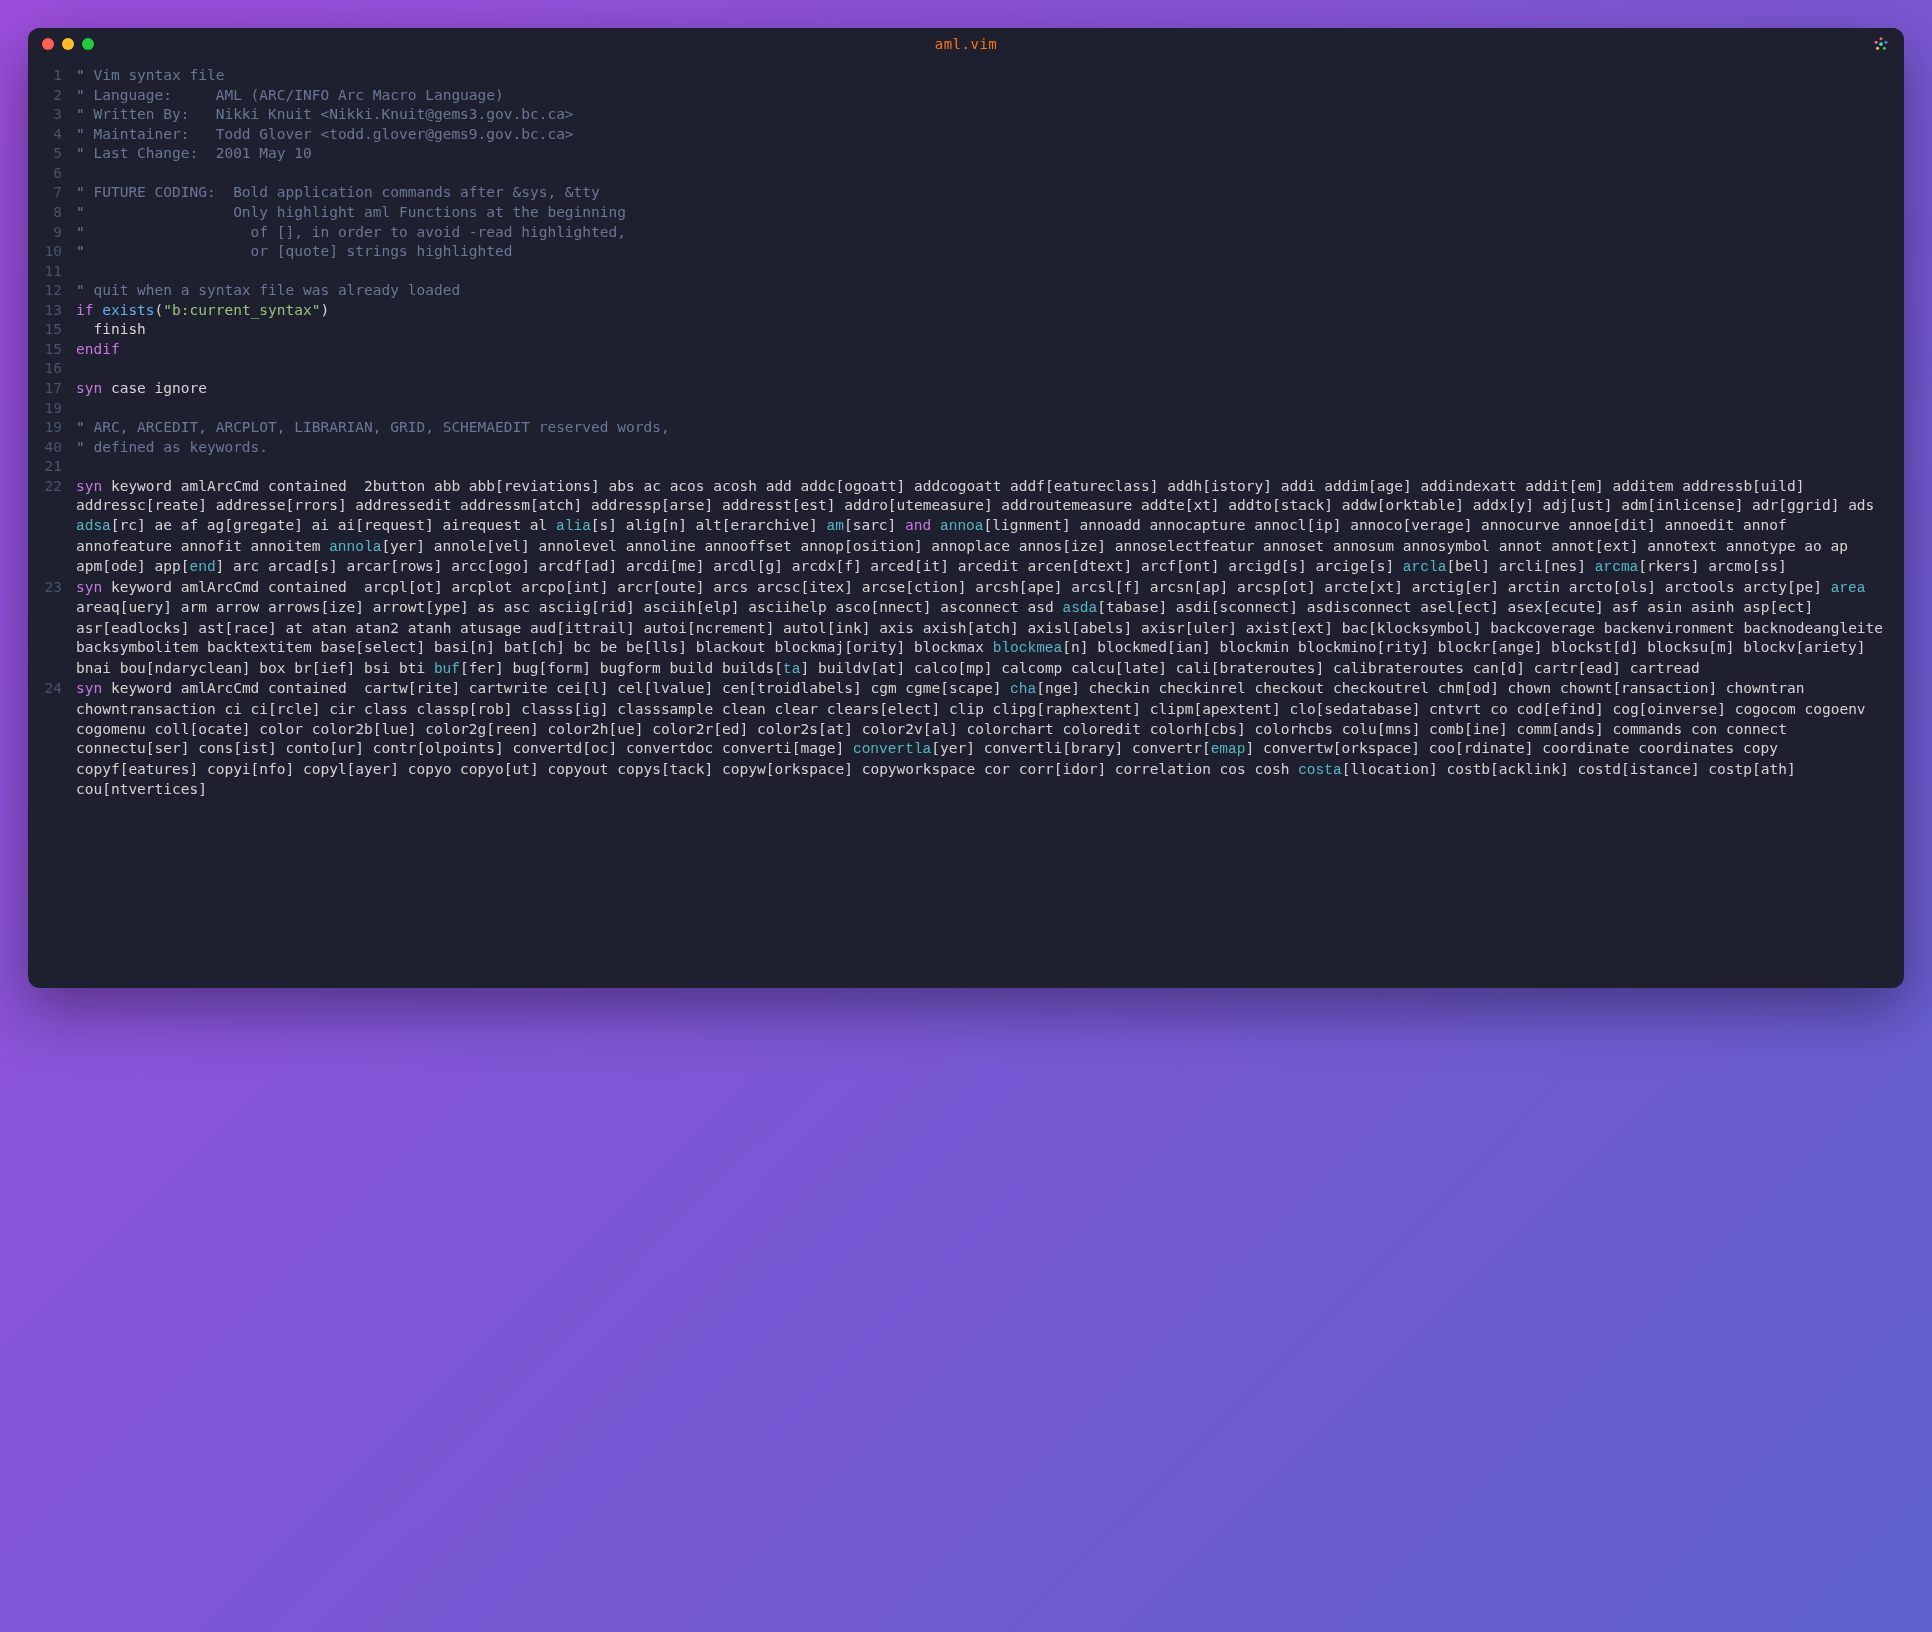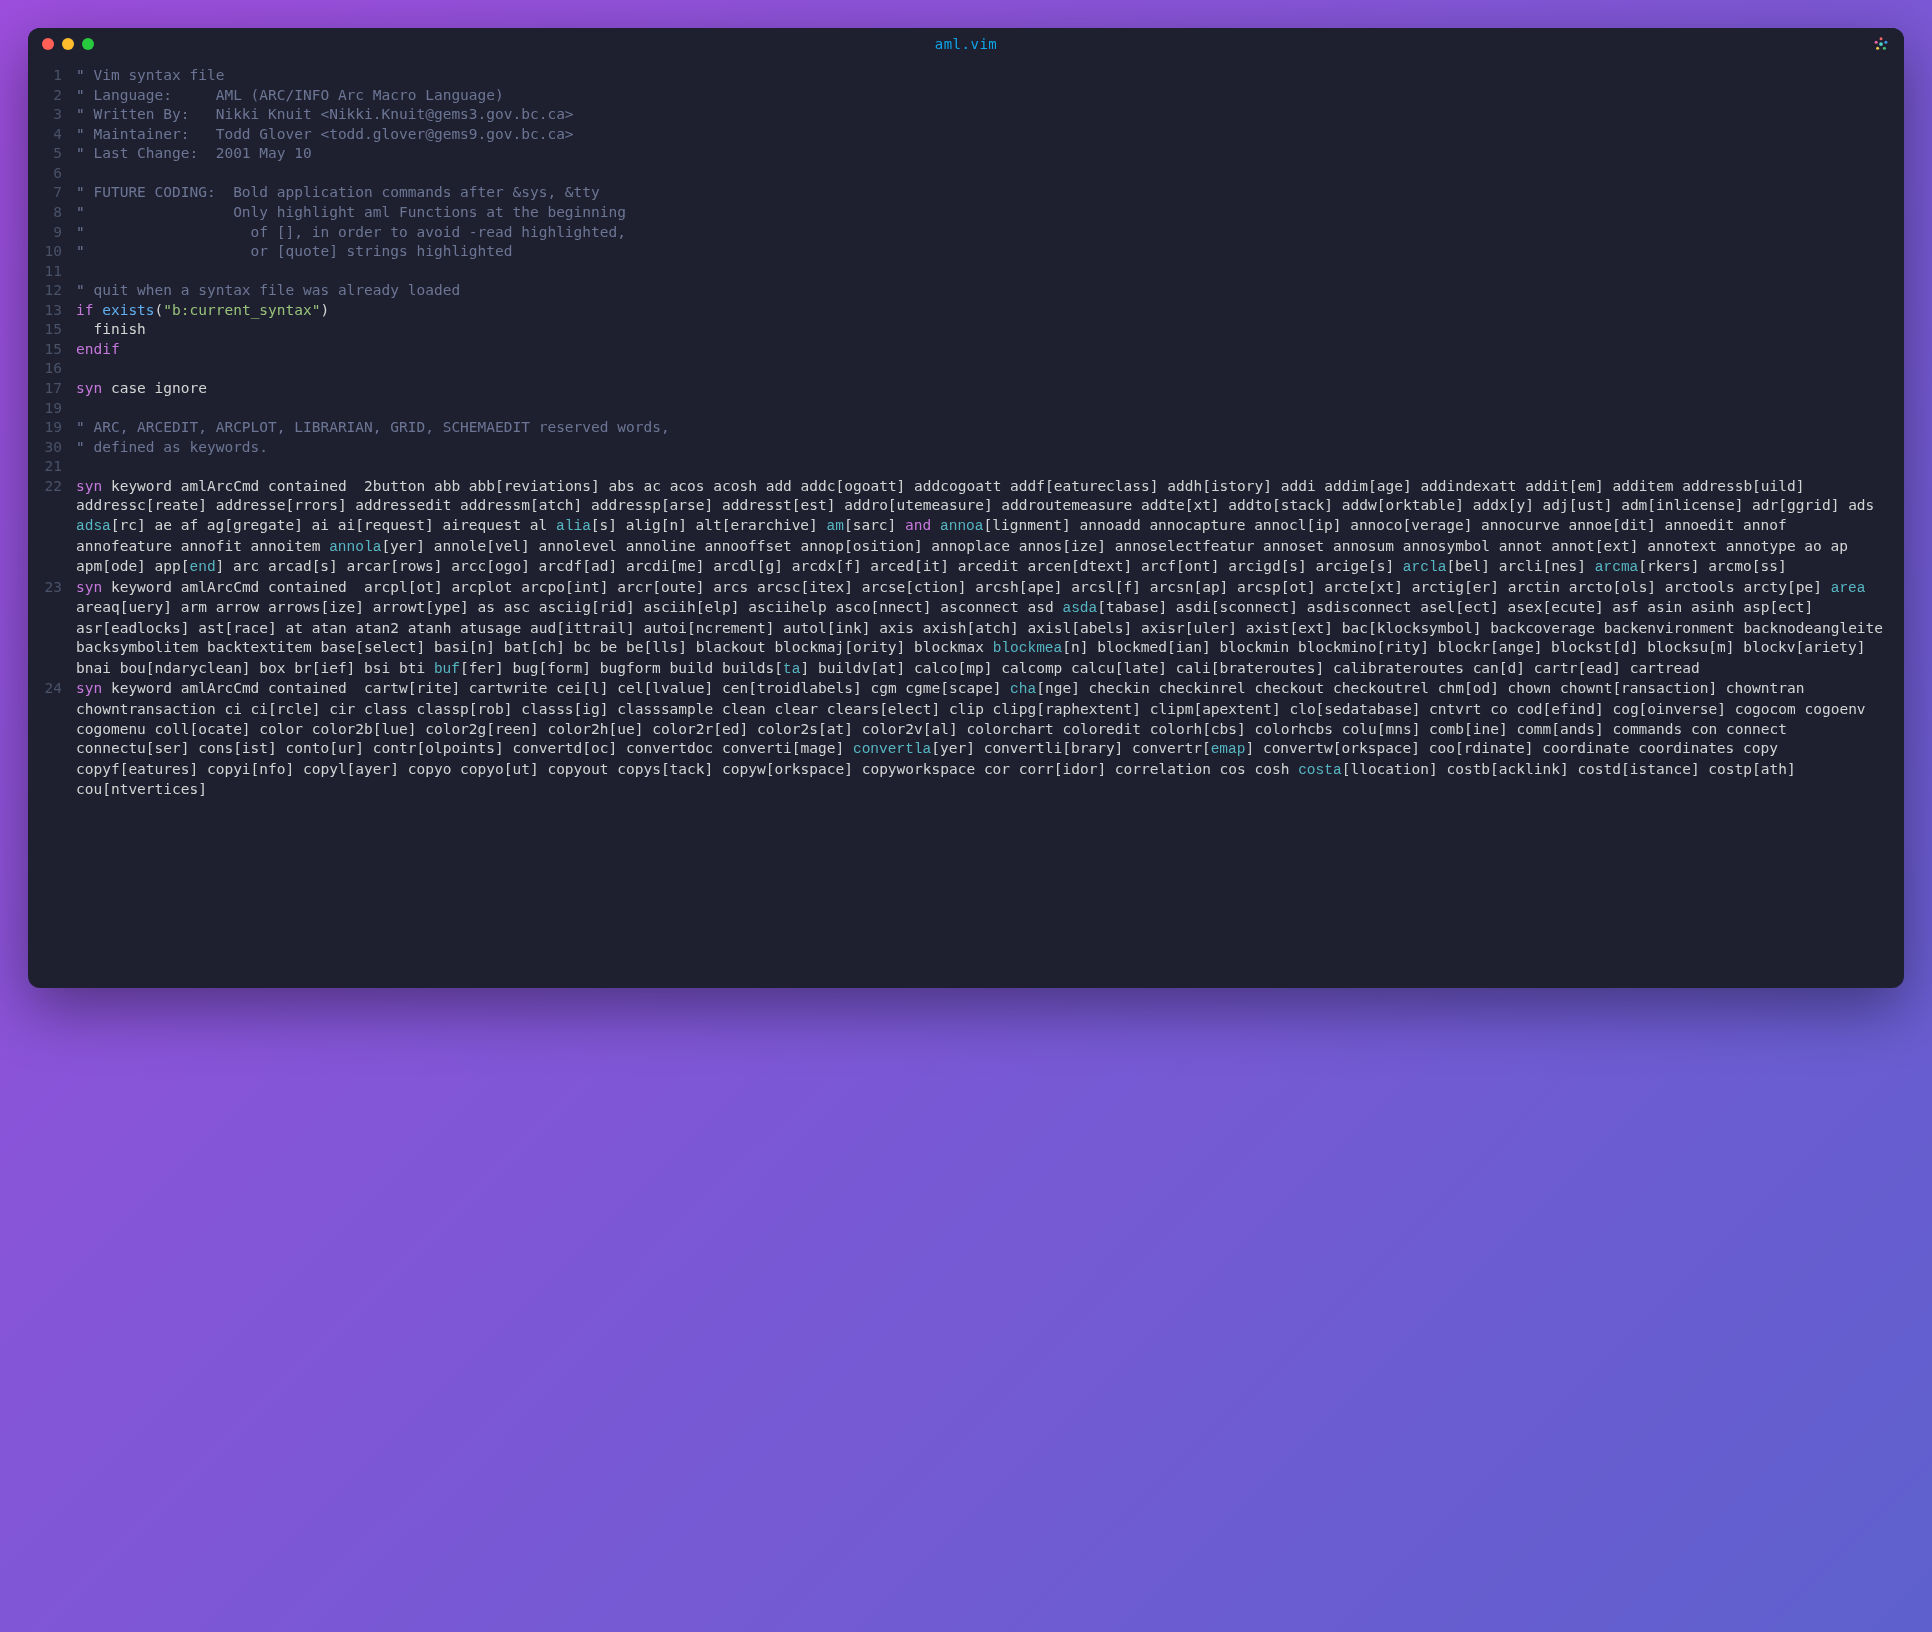--- a/index.html
+++ b/index.html
@@ -26,21 +26,21 @@
 }
 .tlights { display: flex; gap: 8px; }
 .tlight { width: 12px; height: 12px; border-radius: 50%; }
 .tlight.red { background: #ff5f56; }
 .tlight.yellow { background: #ffbd2e; }
 .tlight.green { background: #27c93f; }
 .title {
   position: absolute;
   left: 50%;
   transform: translateX(-50%);
-  color: #0ea5e9;
+  color: #f97316;
   font-size: 14px;
   letter-spacing: 0.5px;
 }
 .logo {
   position: absolute;
   right: 14px;
   width: 18px;
   height: 18px;
 }
 .logo svg { width: 100%; height: 100%; }
@@ -103,19 +103,19 @@
       <div class="line"><div class="gutter">10</div><div class="content"><span class="c-comment">"                   or [quote] strings highlighted</span></div></div>
       <div class="line"><div class="gutter">11</div><div class="content"><span class="c-plain"></span></div></div>
       <div class="line"><div class="gutter">12</div><div class="content"><span class="c-comment">" quit when a syntax file was already loaded</span></div></div>
       <div class="line"><div class="gutter">13</div><div class="content"><span class="c-keyword">if</span><span class="c-plain"> </span><span class="c-func">exists</span><span class="c-plain">(</span><span class="c-string">"b:current_syntax"</span><span class="c-plain">)</span></div></div>
       <div class="line"><div class="gutter">15</div><div class="content"><span class="c-plain">  finish</span></div></div>
       <div class="line"><div class="gutter">15</div><div class="content"><span class="c-keyword">endif</span></div></div>
       <div class="line"><div class="gutter">16</div><div class="content"><span class="c-plain"></span></div></div>
       <div class="line"><div class="gutter">17</div><div class="content"><span class="c-keyword">syn</span><span class="c-plain"> case ignore</span></div></div>
       <div class="line"><div class="gutter">19</div><div class="content"><span class="c-plain"></span></div></div>
       <div class="line"><div class="gutter">19</div><div class="content"><span class="c-comment">" ARC, ARCEDIT, ARCPLOT, LIBRARIAN, GRID, SCHEMAEDIT reserved words,</span></div></div>
-      <div class="line"><div class="gutter">30</div><div class="content"><span class="c-comment">" defined as keywords.</span></div></div>
+      <div class="line"><div class="gutter">40</div><div class="content"><span class="c-comment">" defined as keywords.</span></div></div>
       <div class="line"><div class="gutter">21</div><div class="content"><span class="c-plain"></span></div></div>
       <div class="line"><div class="gutter">22</div><div class="content"><span class="c-keyword">syn</span><span class="c-plain"> keyword amlArcCmd contained  2button abb abb[reviations] abs ac acos acosh add addc[ogoatt] addcogoatt addf[eatureclass] addh[istory] addi addim[age] addindexatt addit[em] additem addressb[uild] addressc[reate] addresse[rrors] addressedit addressm[atch] addressp[arse] addresst[est] addro[utemeasure] addroutemeasure addte[xt] addto[stack] addw[orktable] addx[y] adj[ust] adm[inlicense] adr[ggrid] ads </span><span class="c-type">adsa</span><span class="c-plain">[rc] ae af ag[gregate] ai ai[request] airequest al </span><span class="c-type">alia</span><span class="c-plain">[s] alig[n] alt[erarchive] </span><span class="c-type">am</span><span class="c-plain">[sarc] </span><span class="c-keyword">and</span><span class="c-plain"> </span><span class="c-type">annoa</span><span class="c-plain">[lignment] annoadd annocapture annocl[ip] annoco[verage] annocurve annoe[dit] annoedit annof annofeature annofit annoitem </span><span class="c-type">annola</span><span class="c-plain">[yer] annole[vel] annolevel annoline annooffset annop[osition] annoplace annos[ize] annoselectfeatur annoset annosum annosymbol annot annot[ext] annotext annotype ao ap apm[ode] app[</span><span class="c-type">end</span><span class="c-plain">] arc arcad[s] arcar[rows] arcc[ogo] arcdf[ad] arcdi[me] arcdl[g] arcdx[f] arced[it] arcedit arcen[dtext] arcf[ont] arcigd[s] arcige[s] </span><span class="c-type">arcla</span><span class="c-plain">[bel] arcli[nes] </span><span class="c-type">arcma</span><span class="c-plain">[rkers] arcmo[ss]</span></div></div>
       <div class="line"><div class="gutter">23</div><div class="content"><span class="c-keyword">syn</span><span class="c-plain"> keyword amlArcCmd contained  arcpl[ot] arcplot arcpo[int] arcr[oute] arcs arcsc[itex] arcse[ction] arcsh[ape] arcsl[f] arcsn[ap] arcsp[ot] arcte[xt] arctig[er] arctin arcto[ols] arctools arcty[pe] </span><span class="c-type">area</span><span class="c-plain"> areaq[uery] arm arrow arrows[ize] arrowt[ype] as asc asciig[rid] asciih[elp] asciihelp asco[nnect] asconnect asd </span><span class="c-type">asda</span><span class="c-plain">[tabase] asdi[sconnect] asdisconnect asel[ect] asex[ecute] asf asin asinh asp[ect] asr[eadlocks] ast[race] at atan atan2 atanh atusage aud[ittrail] autoi[ncrement] autol[ink] axis axish[atch] axisl[abels] axisr[uler] axist[ext] bac[klocksymbol] backcoverage backenvironment backnodeangleite backsymbolitem backtextitem base[select] basi[n] bat[ch] bc be be[lls] blackout blockmaj[ority] blockmax </span><span class="c-type">blockmea</span><span class="c-plain">[n] blockmed[ian] blockmin blockmino[rity] blockr[ange] blockst[d] blocksu[m] blockv[ariety] bnai bou[ndaryclean] box br[ief] bsi bti </span><span class="c-type">buf</span><span class="c-plain">[fer] bug[form] bugform build builds[</span><span class="c-type">ta</span><span class="c-plain">] buildv[at] calco[mp] calcomp calcu[late] cali[brateroutes] calibrateroutes can[d] cartr[ead] cartread</span></div></div>
       <div class="line"><div class="gutter">24</div><div class="content"><span class="c-keyword">syn</span><span class="c-plain"> keyword amlArcCmd contained  cartw[rite] cartwrite cei[l] cel[lvalue] cen[troidlabels] cgm cgme[scape] </span><span class="c-type">cha</span><span class="c-plain">[nge] checkin checkinrel checkout checkoutrel chm[od] chown chownt[ransaction] chowntran chowntransaction ci ci[rcle] cir class classp[rob] classs[ig] classsample clean clear clears[elect] clip clipg[raphextent] clipm[apextent] clo[sedatabase] cntvrt co cod[efind] cog[oinverse] cogocom cogoenv cogomenu coll[ocate] color color2b[lue] color2g[reen] color2h[ue] color2r[ed] color2s[at] color2v[al] colorchart coloredit colorh[cbs] colorhcbs colu[mns] comb[ine] comm[ands] commands con connect connectu[ser] cons[ist] conto[ur] contr[olpoints] convertd[oc] convertdoc converti[mage] </span><span class="c-type">convertla</span><span class="c-plain">[yer] convertli[brary] convertr[</span><span class="c-type">emap</span><span class="c-plain">] convertw[orkspace] coo[rdinate] coordinate coordinates copy copyf[eatures] copyi[nfo] copyl[ayer] copyo copyo[ut] copyout copys[tack] copyw[orkspace] copyworkspace cor corr[idor] correlation cos cosh </span><span class="c-type">costa</span><span class="c-plain">[llocation] costb[acklink] costd[istance] costp[ath] cou[ntvertices]</span></div></div>
     </div>
 </div>
 
 </body></html>

